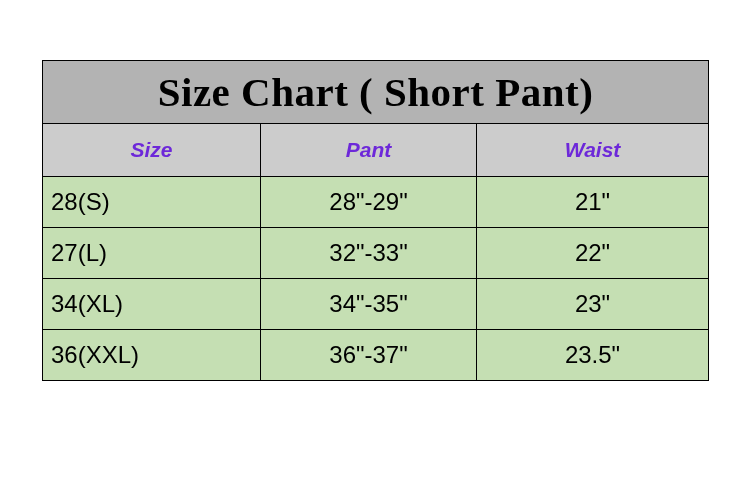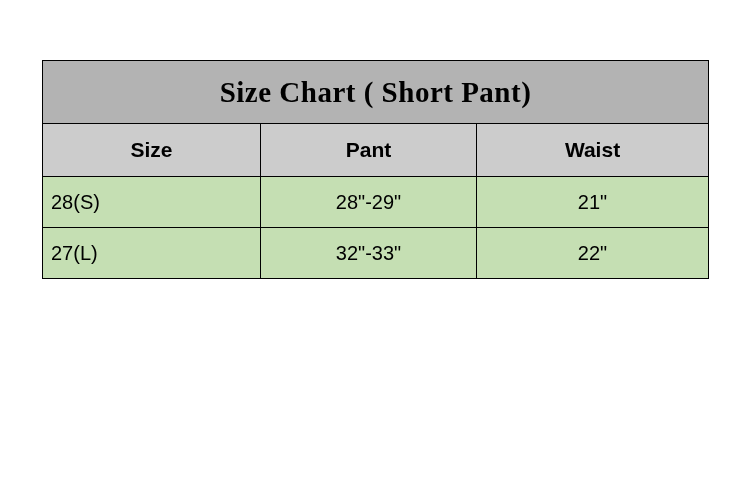--- a/index.html
+++ b/index.html
@@ -34,37 +34,38 @@
   table.size-chart th {
     border: 1px solid #000000;
     padding: 0;
   }
   .title-cell {
     background: #b3b3b3;
     text-align: center;
     height: 62px;
     font-family: "Liberation Serif", serif;
     font-weight: bold;
-    font-size: 29px;
+    font-size: 41px;
     color: #000000;
     letter-spacing: 0.5px;
   }
   .header-cell {
     background: #cccccc;
     text-align: center;
     height: 52px;
     font-family: "Liberation Sans", sans-serif;
     font-weight: bold;
     font-size: 21px;
-    color: #000000;
+    color: #6d28d9;
+    font-style: italic;
   }
   .body-row td {
     background: #c5dfb3;
     height: 50px;
-    font-size: 20px;
+    font-size: 24px;
     color: #000000;
   }
   .cell-size {
     text-align: left;
     padding-left: 8px !important;
   }
   .cell-center {
     text-align: center;
   }
   .col-size { width: 218px; }
@@ -94,16 +95,26 @@
         <tr class="body-row">
           <td class="cell-size">28(S)</td>
           <td class="cell-center">28"-29"</td>
           <td class="cell-center">21"</td>
         </tr>
         <tr class="body-row">
           <td class="cell-size">27(L)</td>
           <td class="cell-center">32"-33"</td>
           <td class="cell-center">22"</td>
         </tr>
+        <tr class="body-row">
+          <td class="cell-size">34(XL)</td>
+          <td class="cell-center">34"-35"</td>
+          <td class="cell-center">23"</td>
+        </tr>
+        <tr class="body-row">
+          <td class="cell-size">36(XXL)</td>
+          <td class="cell-center">36"-37"</td>
+          <td class="cell-center">23.5"</td>
+        </tr>
       </tbody>
     </table>
   </div>
 </div>
 
 </body></html>

